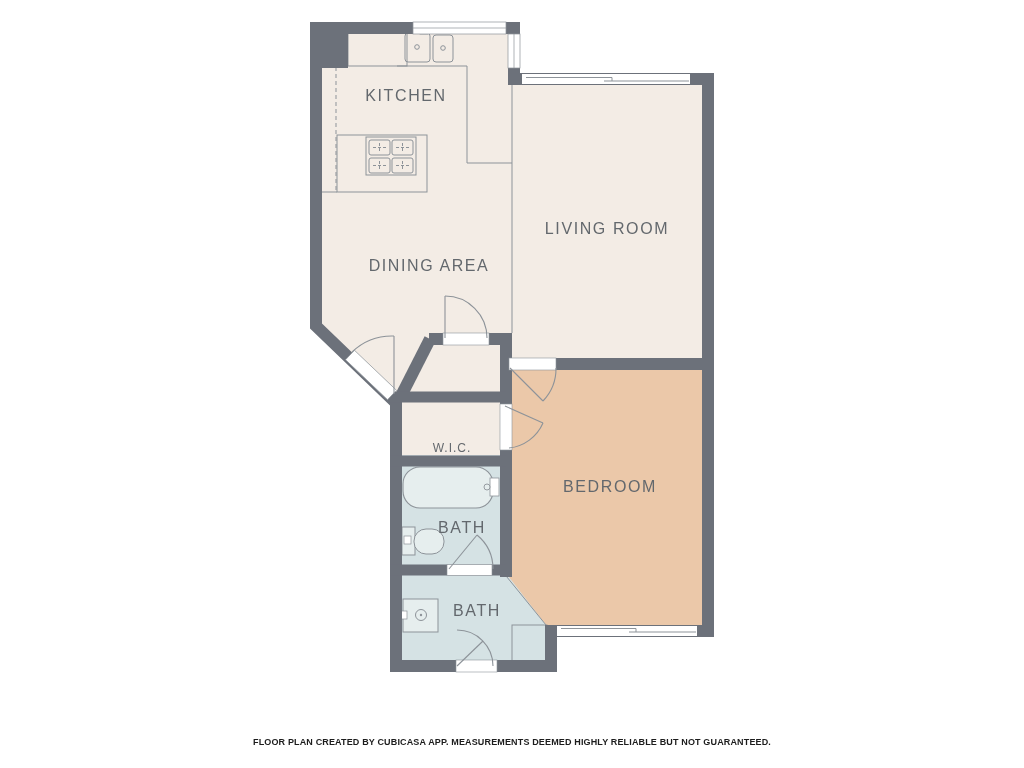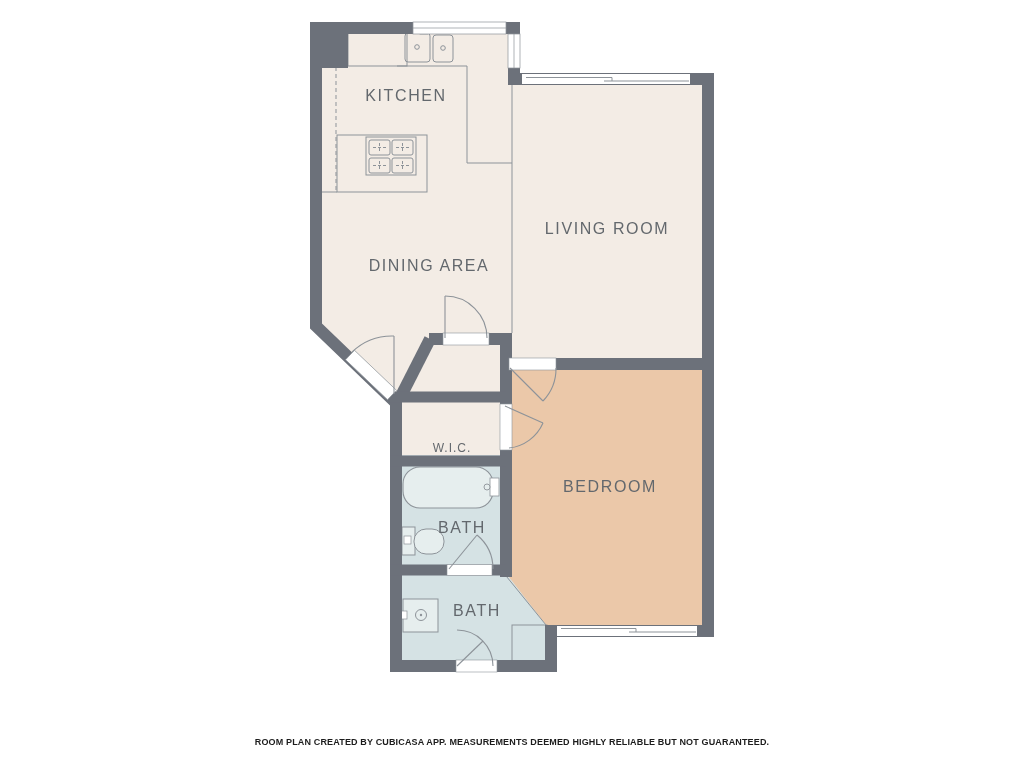--- a/index.html
+++ b/index.html
@@ -169,14 +169,14 @@
   </svg>
 
   <div class="room-label" style="left:406px;top:96px;">KITCHEN</div>
   <div class="room-label" style="left:429px;top:266px;">DINING AREA</div>
   <div class="room-label" style="left:607px;top:229px;">LIVING ROOM</div>
   <div class="room-label small" style="left:452px;top:428px;">W.I.C.</div>
   <div class="room-label" style="left:462px;top:528px;">BATH</div>
   <div class="room-label" style="left:477px;top:611px;">BATH</div>
   <div class="room-label" style="left:610px;top:487px;text-align:right;">BEDROOM</div>
 
-  <div id="footer-disclaimer">ROOM PLAN CREATED BY CUBICASA APP. MEASUREMENTS DEEMED HIGHLY RELIABLE BUT NOT GUARANTEED.</div>
+  <div id="footer-disclaimer">FLOOR PLAN CREATED BY CUBICASA APP. MEASUREMENTS DEEMED HIGHLY RELIABLE BUT NOT GUARANTEED.</div>
 </div>
 
 </body></html>

